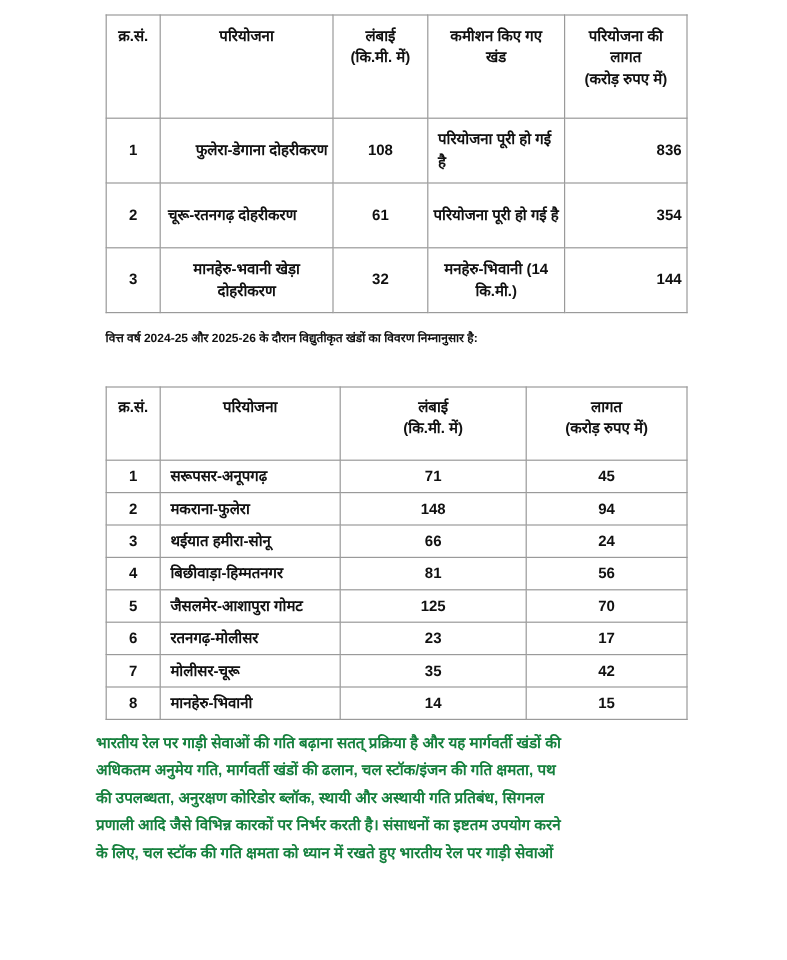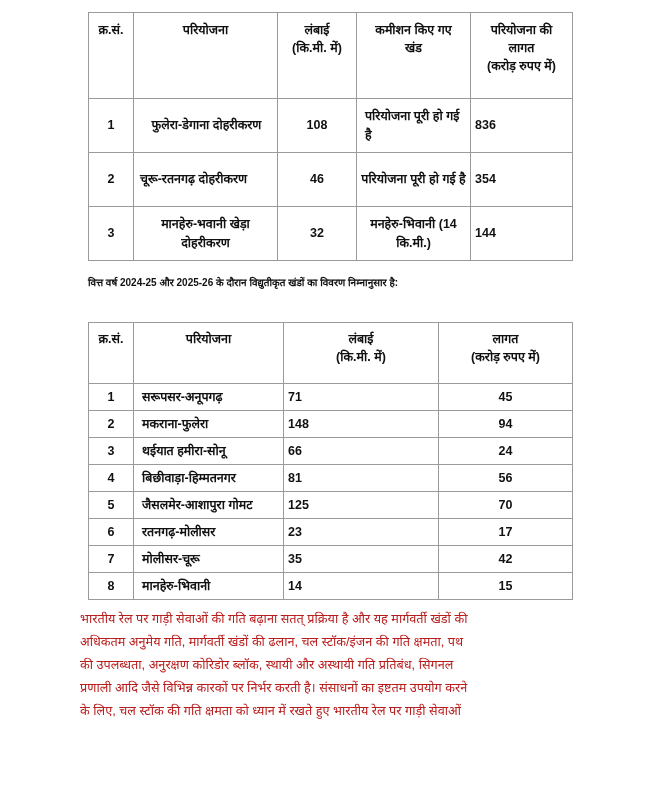--- a/index.html
+++ b/index.html
@@ -61,23 +61,23 @@
     vertical-align: top;
     padding-top: 8px;
   }
   #table-one thead td .hdr-line { display: block; }
 
   #table-one tbody td { height: 47px; }
   #table-one tbody td.sno  { text-align: center; }
   #table-one tbody td.proj { text-align: center; }
   #table-one tbody td.len  { text-align: center; }
   #table-one tbody td.sec  { text-align: center; }
-  #table-one tbody td.cost { text-align: left; }
+  #table-one tbody td.cost { text-align: right; }
   #table-one tbody tr.row-1 td.sec { text-align: left; padding-left: 8px; }
-  #table-one tbody tr.row-1 td.proj { text-align: center; padding-left: 6px; }
+  #table-one tbody tr.row-1 td.proj { text-align: right; padding-left: 6px; }
   #table-one tbody tr.row-2 td.proj { text-align: left; padding-left: 6px; }
 
   
   #mid-paragraph {
     position: absolute;
     left: 88px;
     top: 275px;
     width: 500px;
     font-size: 10px;
     font-weight: bold;
@@ -102,35 +102,35 @@
     height: 50px;
     text-align: center;
     vertical-align: top;
     padding-top: 7px;
   }
   #table-two thead td .hdr-line { display: block; }
 
   #table-two tbody td { height: 20px; }
   #table-two tbody td.sno  { text-align: center; }
   #table-two tbody td.proj { text-align: left; padding-left: 8px; }
-  #table-two tbody td.len  { }
+  #table-two tbody td.len  { text-align: center; }
   #table-two tbody td.cost { text-align: center; }
 
   
   #closing-paragraph {
     position: absolute;
     left: 80px;
     top: 608px;
     width: 500px;
     font-size: 12.7px;
-    font-weight: normal;
+    font-weight: bold;
     line-height: 1.82;
     text-align: justify;
     text-justify: inter-word;
-    color: #b91c1c;
+    color: #15803d;
   }
   #closing-paragraph .last-line {
     text-align: left;
   }
 </style>
 </head>
 <body>
 
 <div class="page">
 
@@ -170,21 +170,21 @@
         <tr class="row-1">
           <td class="sno">1</td>
           <td class="proj">फुलेरा-डेगाना दोहरीकरण</td>
           <td class="len">108</td>
           <td class="sec">परियोजना पूरी हो गई है</td>
           <td class="cost">836</td>
         </tr>
         <tr class="row-2">
           <td class="sno">2</td>
           <td class="proj">चूरू-रतनगढ़ दोहरीकरण</td>
-          <td class="len">46</td>
+          <td class="len">61</td>
           <td class="sec">परियोजना पूरी हो गई है</td>
           <td class="cost">354</td>
         </tr>
         <tr class="row-3">
           <td class="sno">3</td>
           <td class="proj">मानहेरु-भवानी खेड़ा दोहरीकरण</td>
           <td class="len">32</td>
           <td class="sec">मनहेरु-भिवानी (14 कि.मी.)</td>
           <td class="cost">144</td>
         </tr>

